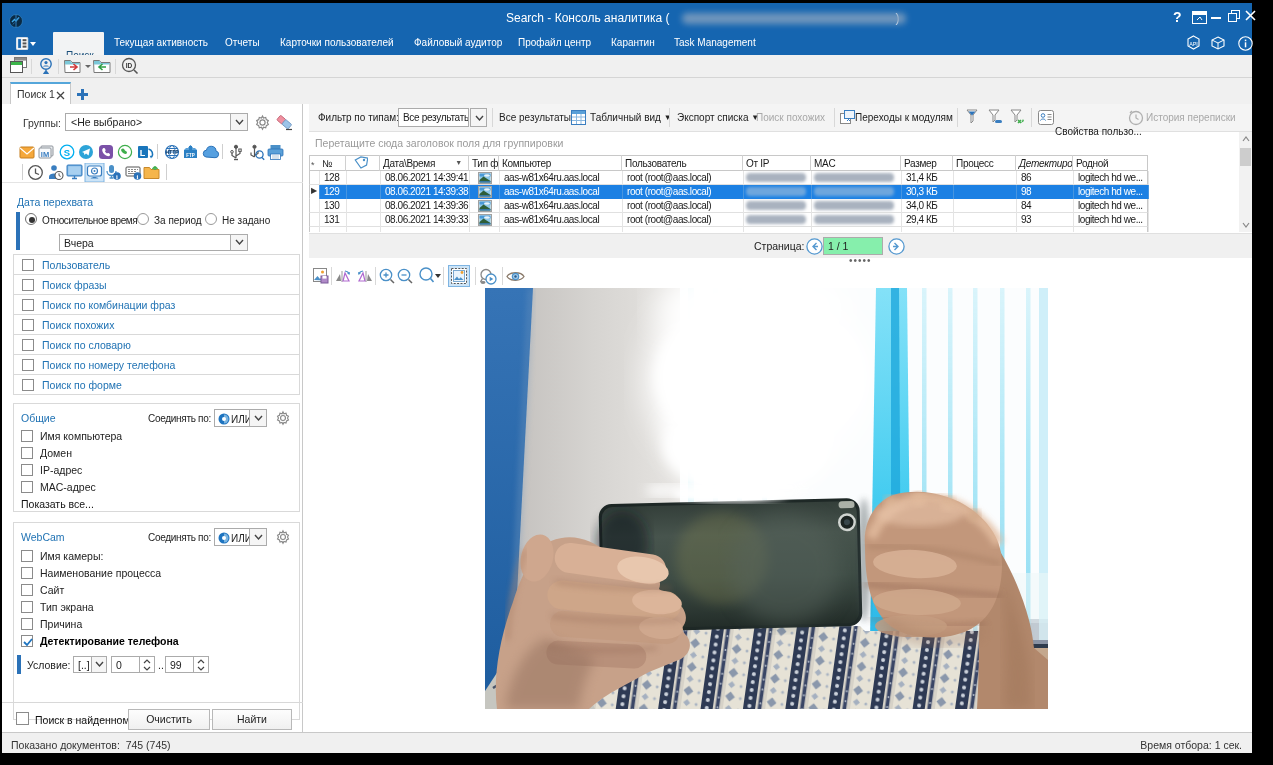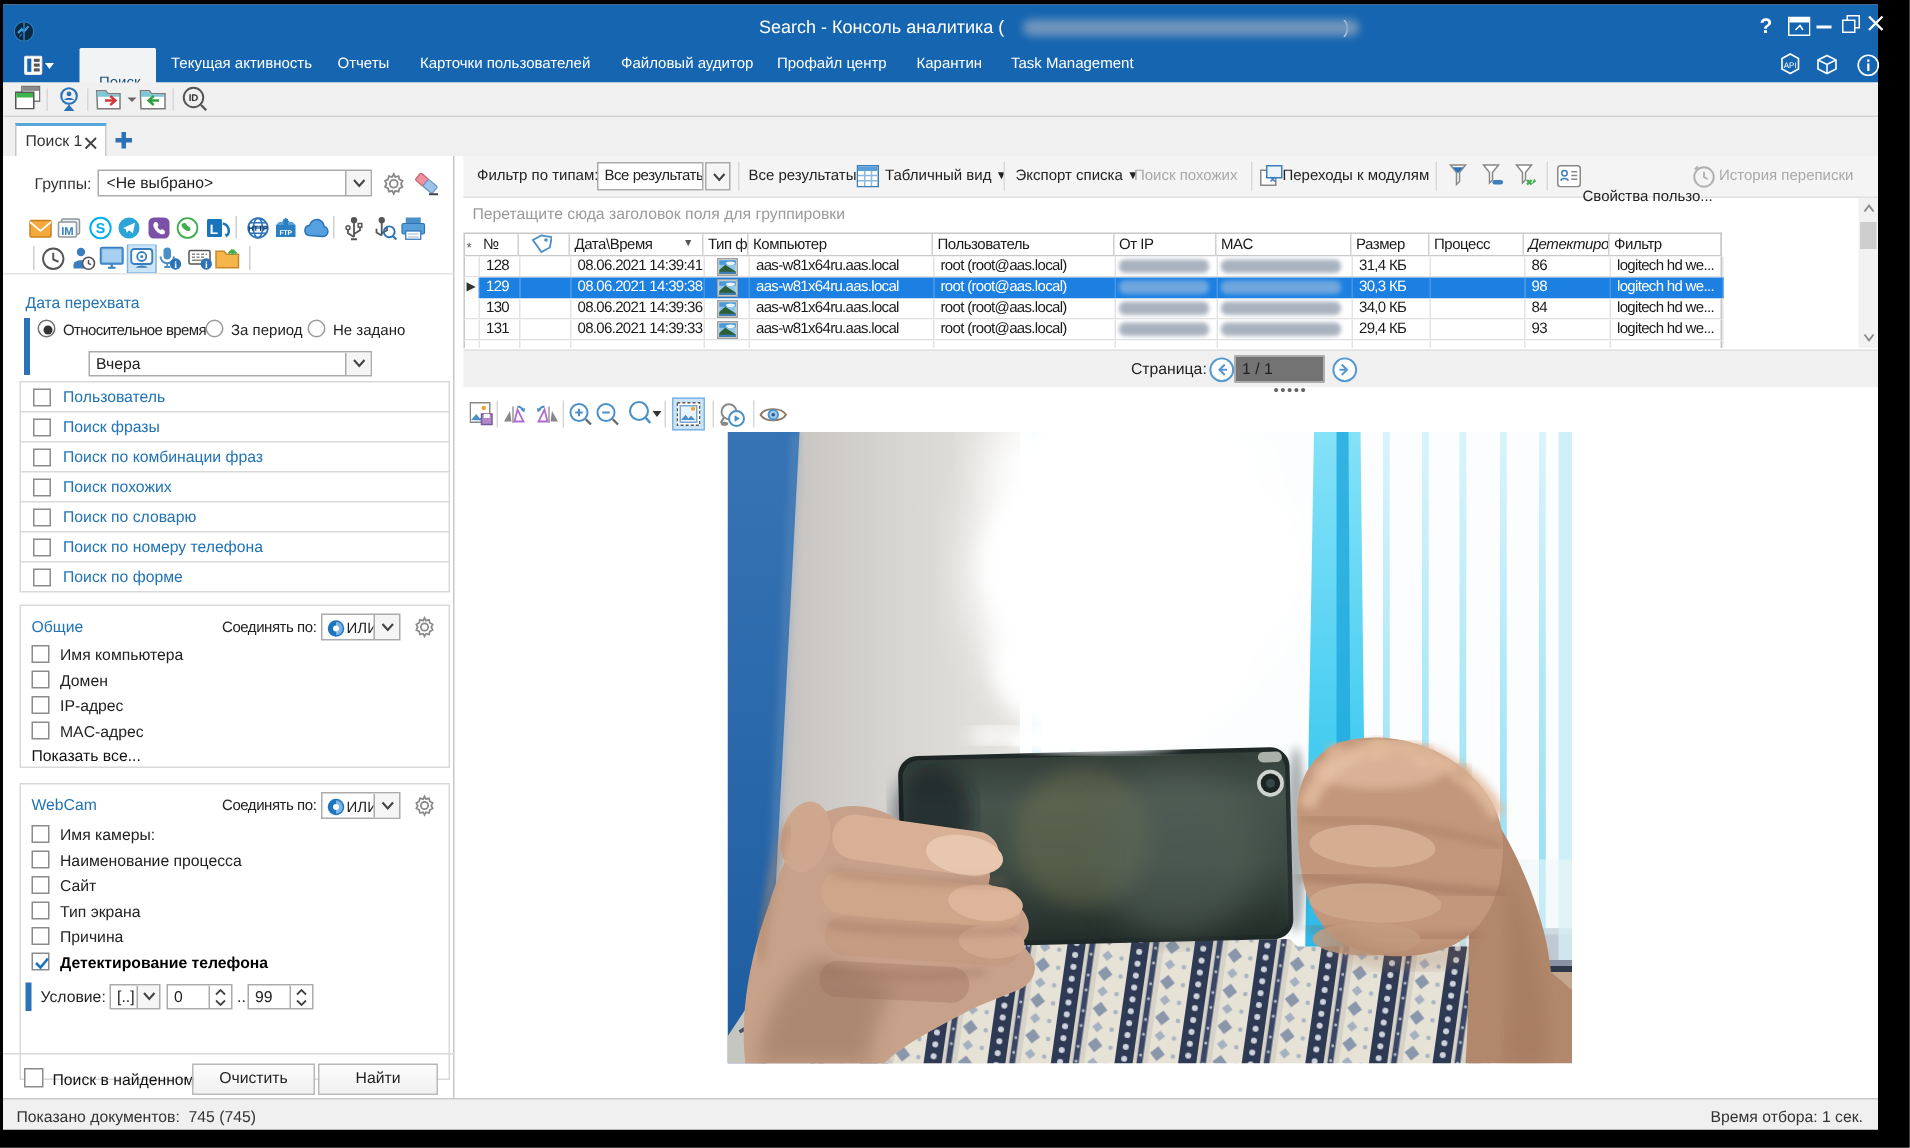--- a/index.html
+++ b/index.html
@@ -497,21 +497,21 @@
           </div>
         <div class="hcell" style="left:71px;width:89px;">Дата\Время<span style="position:absolute;right:6px;top:4px;font-size:7px;color:#555;">▼</span></div>
         <div class="hcell" style="left:160px;width:30px;">Тип фа</div>
         <div class="hcell" style="left:190px;width:123px;">Компьютер</div>
         <div class="hcell" style="left:313px;width:121px;">Пользователь</div>
         <div class="hcell" style="left:434px;width:68px;">От IP</div>
         <div class="hcell" style="left:502px;width:90px;">MAC</div>
         <div class="hcell" style="left:592px;width:52px;">Размер</div>
         <div class="hcell" style="left:644px;width:63px;">Процесс</div>
         <div class="hcell" style="left:707px;width:57px;font-style:italic;">Детектирова</div>
-        <div class="hcell" style="left:764px;width:75px;border-right:1px solid #c8c8c8;">Фильтр</div>
+        <div class="hcell" style="left:764px;width:75px;border-right:1px solid #c8c8c8;">Родной</div>
         <div class="row" style="top:16px;">
             <div class="c c0"></div>
             <div class="c c1">128</div>
             <div class="c c2"></div>
             <div class="c c3">08.06.2021 14:39:41</div>
             <div class="c c4">
               <svg class="tico" width="14" height="12" viewBox="0 0 14 12">
                 <rect x="0.5" y="0.5" width="13" height="11" fill="#f2efe4" stroke="#a0a0a0"></rect>
                 <rect x="1.5" y="1.5" width="11" height="9" fill="#8ec8e8"></rect>
                 <rect x="1.5" y="1.5" width="11" height="3" fill="#4a9ad8"></rect>
@@ -634,21 +634,21 @@
             <div class="c c11" style="height:5px;"></div>
             <div class="c c12" style="height:5px;"></div>
           </div>
       </div>
       <div class="abs" style="left:0;top:129px;width:943px;height:25px;background:#f0f0f0;border-top:1px solid #e0e0e0;">
         <span class="abs" style="left:445px;top:6px;font-size:10.5px;color:#222;">Страница:</span>
         <svg class="abs" style="left:497px;top:4px" width="17" height="17" viewBox="0 0 17 17">
             <circle cx="8.5" cy="8.5" r="7.6" fill="#fff" stroke="#5599d0" stroke-width="1.3"></circle>
             <path d="M10.5 5l-3.5 3.5 3.5 3.5M7 8.5h5" stroke="#5599d0" stroke-width="1.4" fill="none"></path>
           </svg>
-        <div class="abs" style="left:514px;top:3px;width:60px;height:18px;background:#737373;border:1px solid #ababab;font-size:10.5px;color:#222;">
+        <div class="abs" style="left:514px;top:3px;width:60px;height:18px;background:#86efac;border:1px solid #ababab;font-size:10.5px;color:#222;">
             <span style="position:absolute;left:4px;top:2px;">1 / 1</span>
           </div>
         <svg class="abs" style="left:579px;top:4px" width="17" height="17" viewBox="0 0 17 17">
             <circle cx="8.5" cy="8.5" r="7.6" fill="#fff" stroke="#5599d0" stroke-width="1.3"></circle>
             <path d="M6.5 5L10 8.5 6.5 12M5 8.5h5" stroke="#5599d0" stroke-width="1.4" fill="none"></path>
           </svg>
       </div>
       <div class="abs" style="left:540px;top:155px;width:16px;height:3px;color:#666;font-size:10px;letter-spacing:1px;line-height:3px;">•••••</div>
       <div id="viewerbar" class="abs" style="left:0;top:160px;width:943px;height:25px;background:#fff;">
         <svg class="abs" style="left:4px;top:4px" width="16" height="16" viewBox="0 0 16 16">

